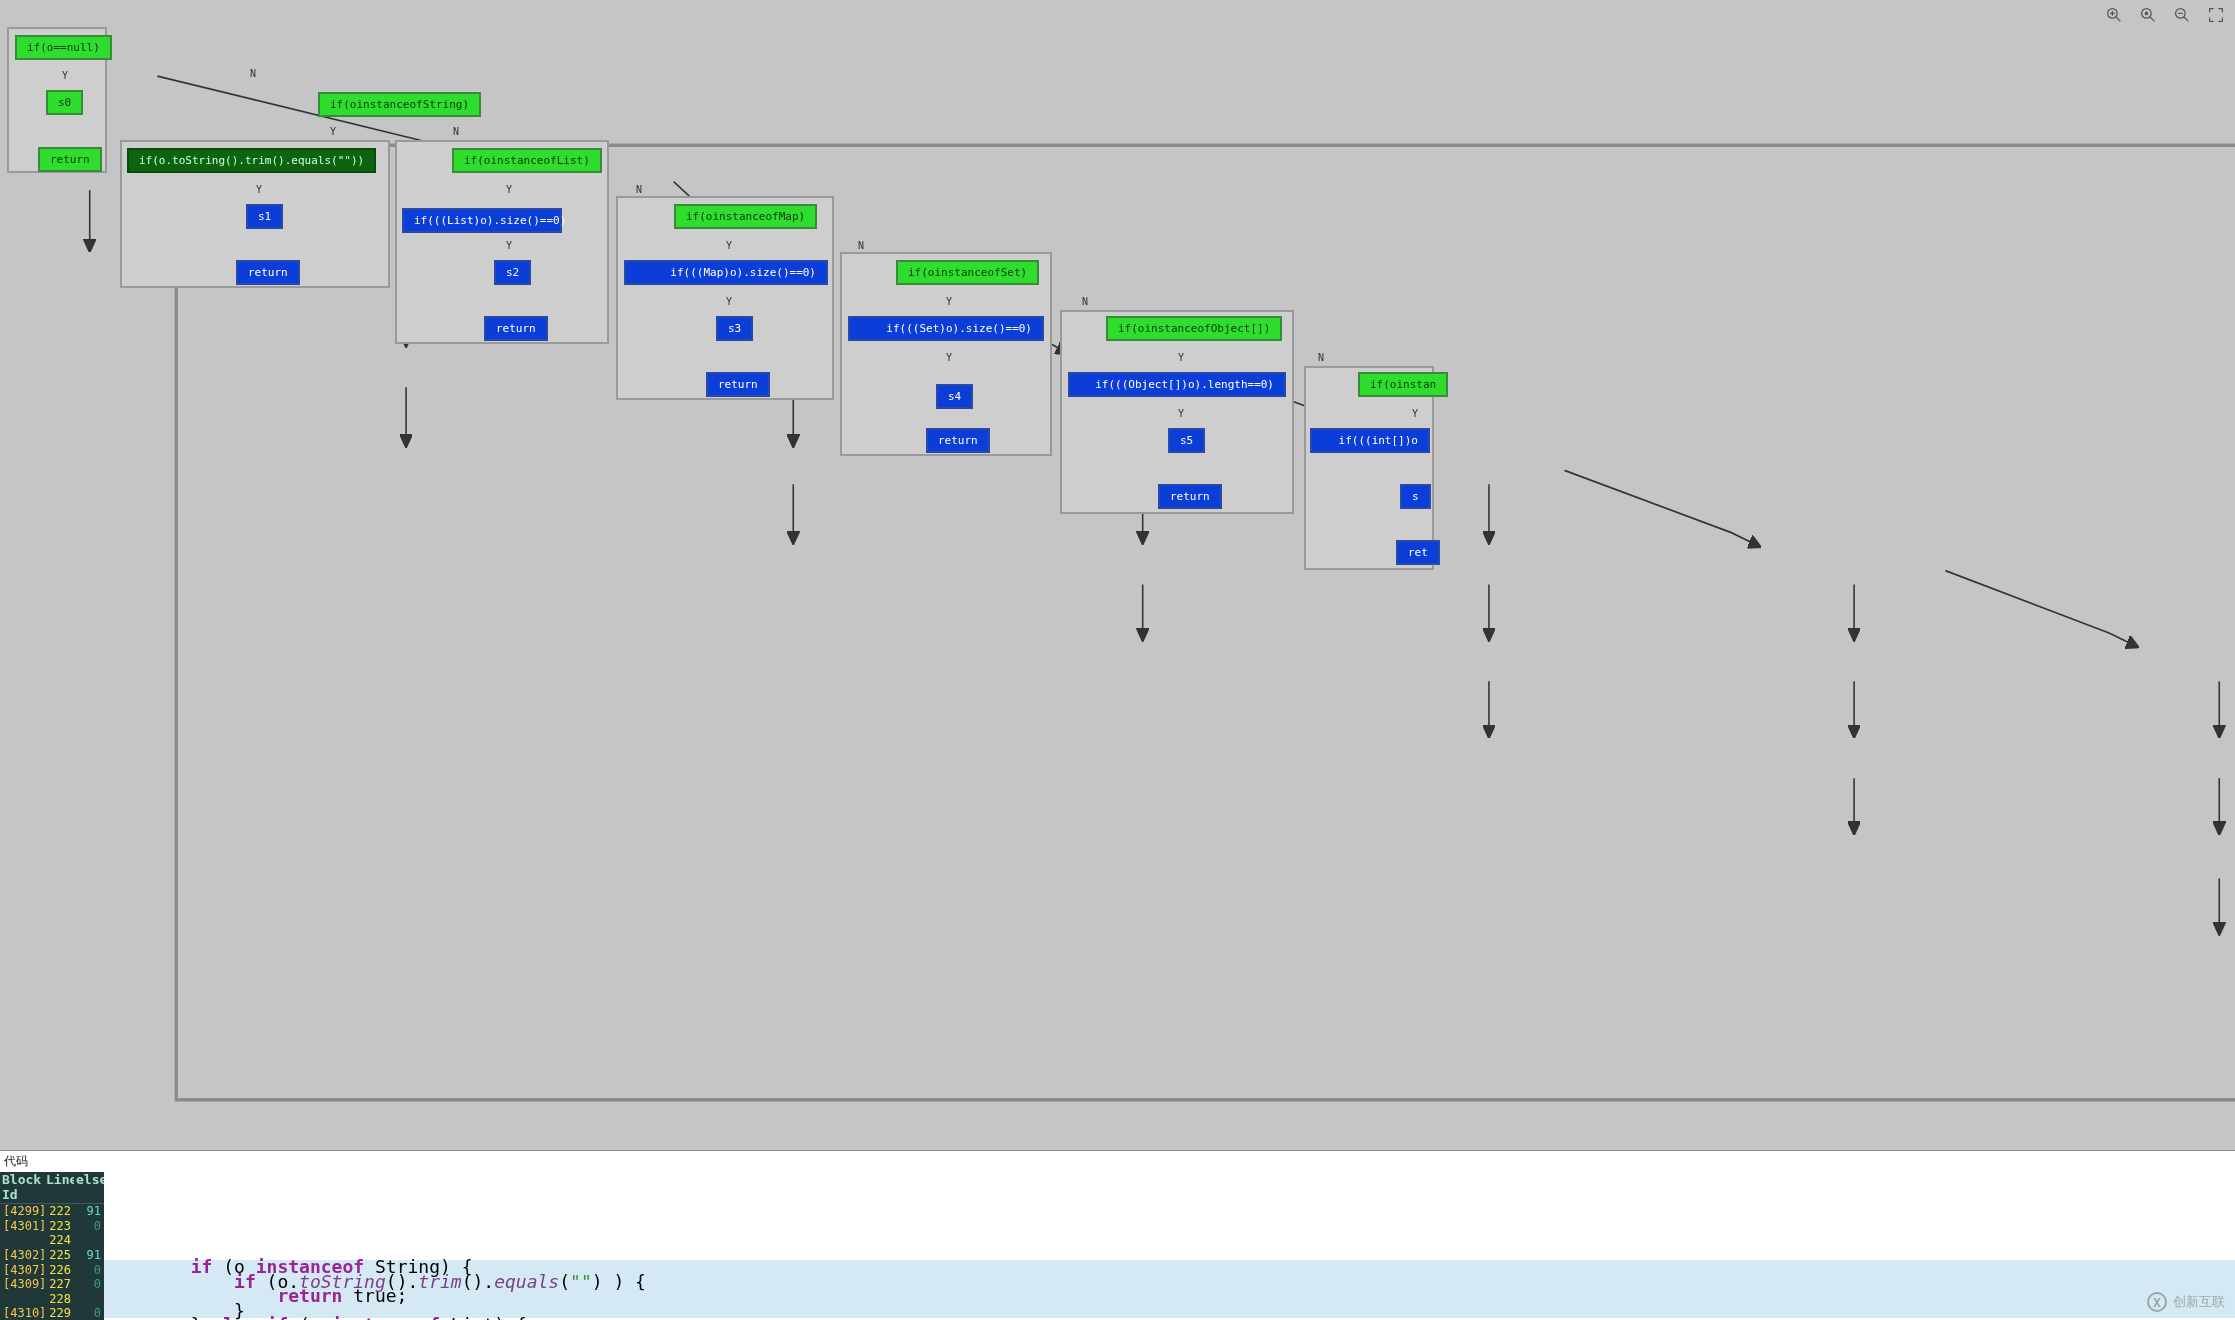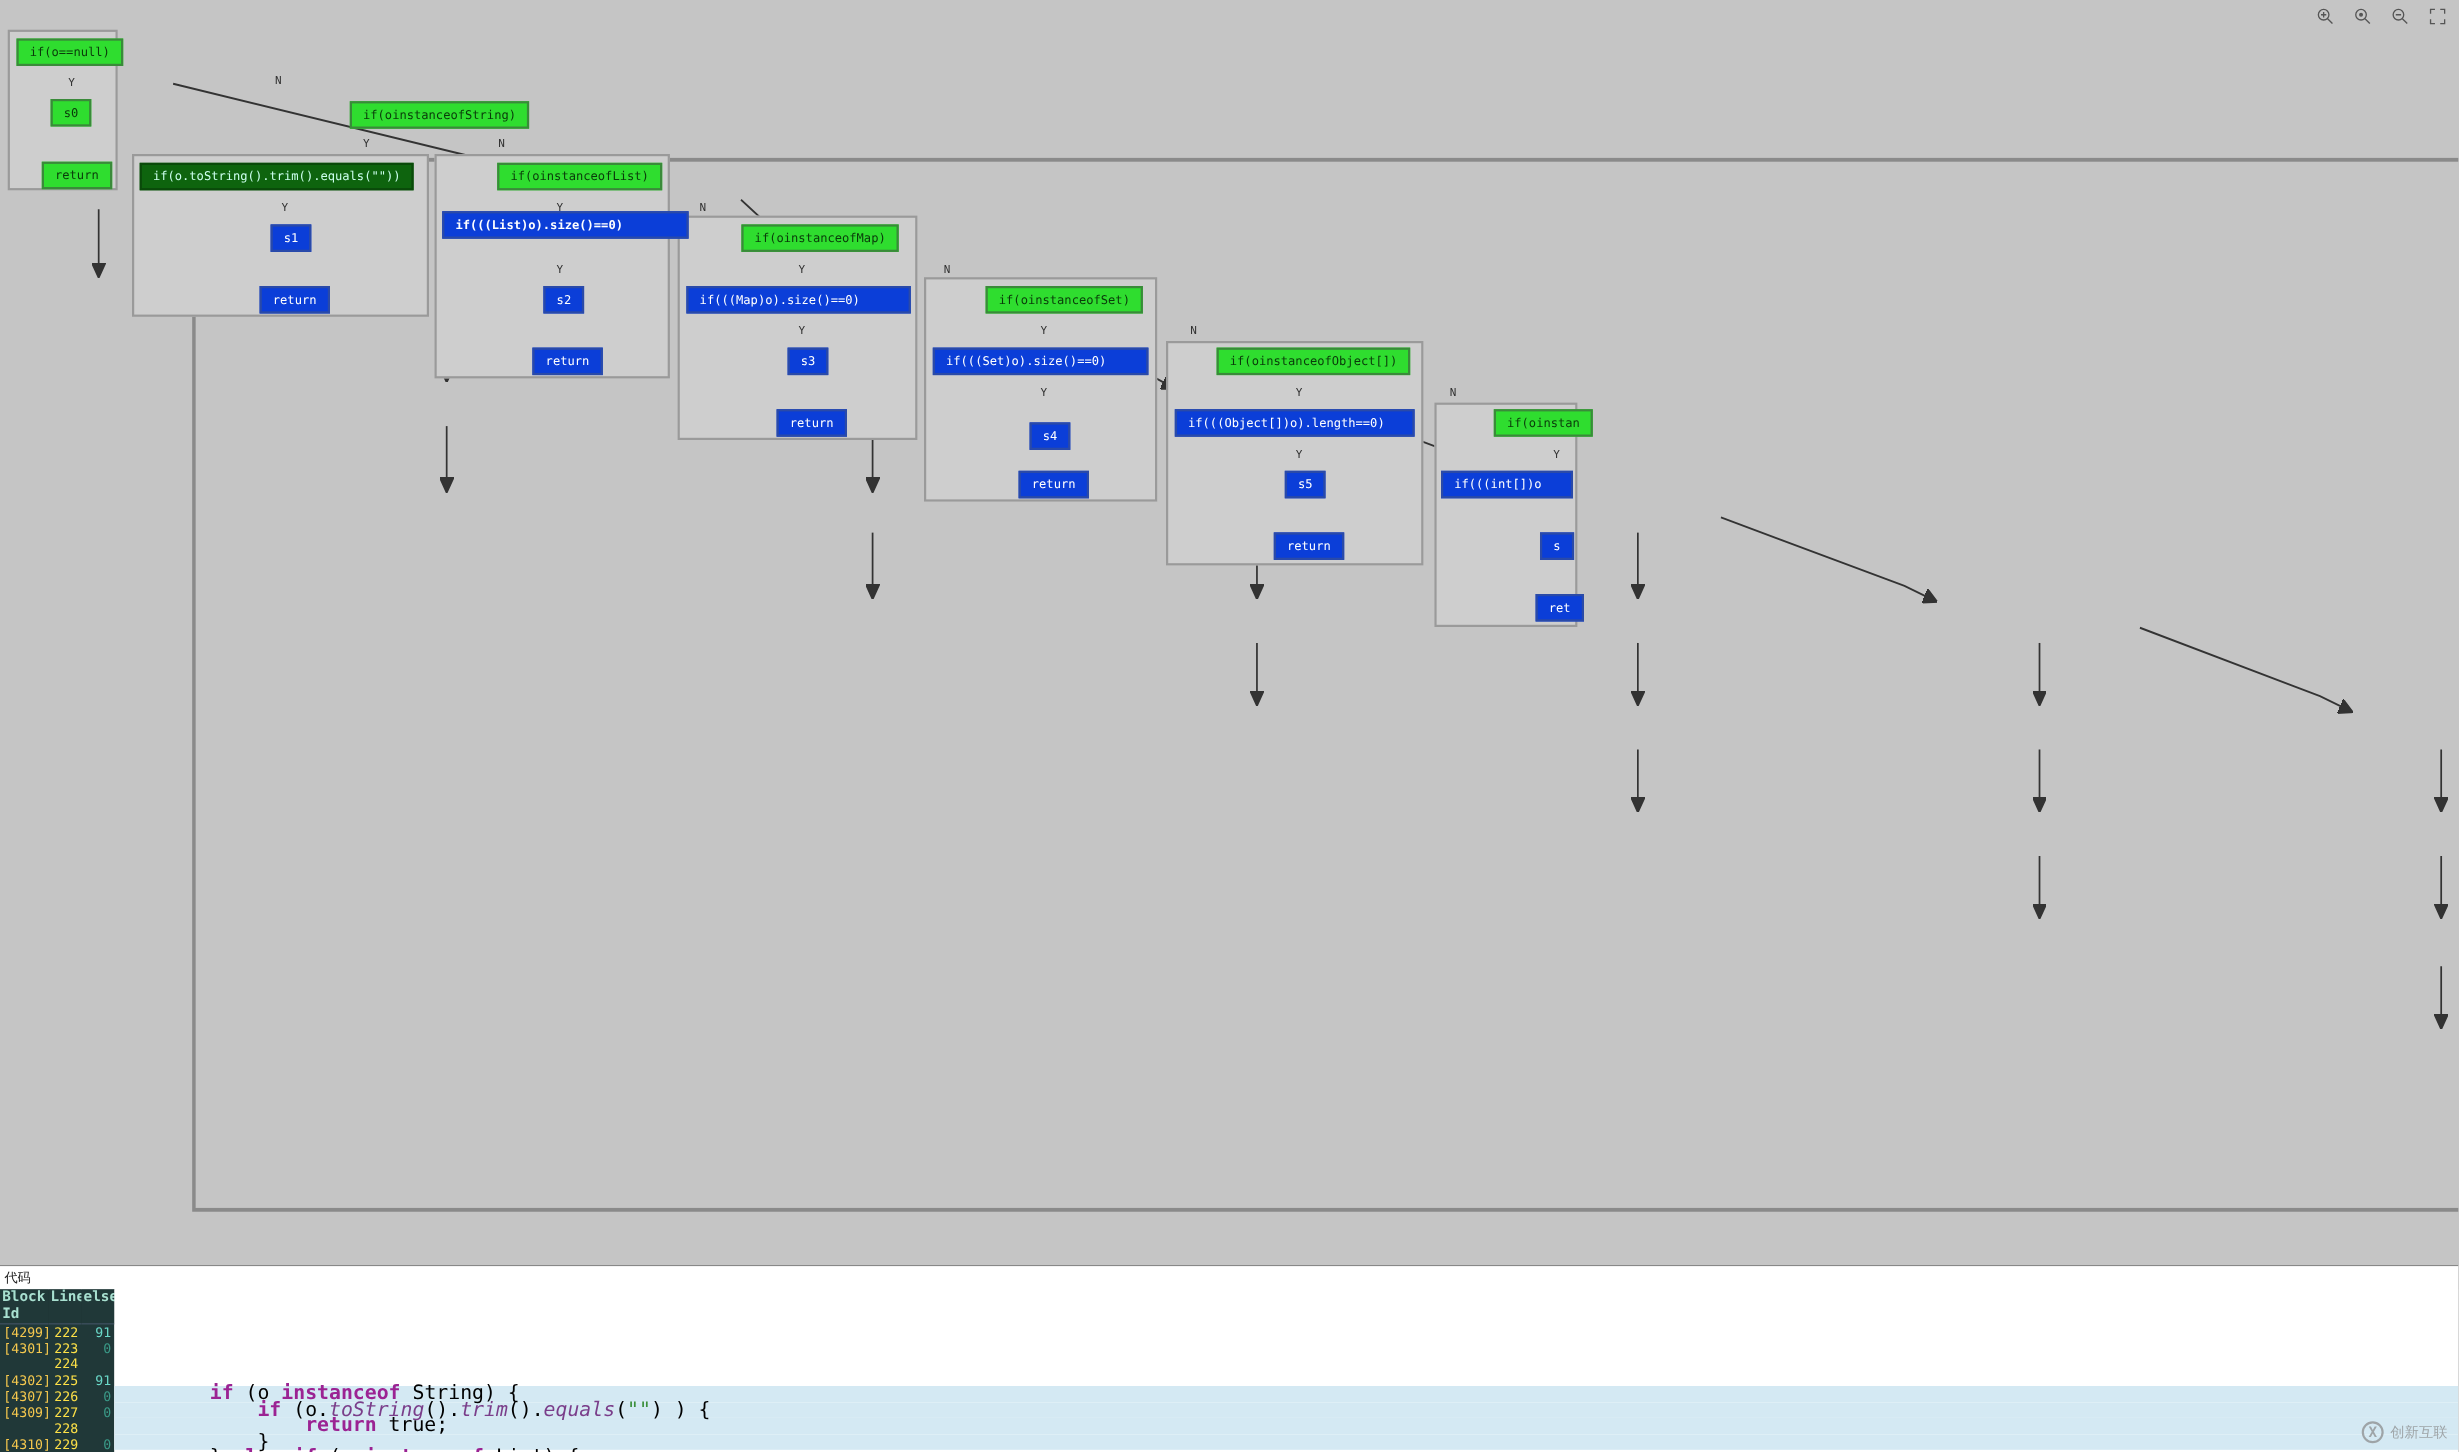--- a/index.html
+++ b/index.html
@@ -3,21 +3,21 @@
 <meta charset="utf-8">
 <style>
 * { box-sizing: border-box; margin: 0; padding: 0; }
 body { font-family: monospace; font-size: 11px; background: #c5c5c5; overflow: hidden; }
 .app { display: flex; flex-direction: column; height: 100vh; }
 .diagram-area { flex: 1; position: relative; background: #c5c5c5; overflow: hidden; }
 .toolbar { position: absolute; top: 6px; right: 10px; display: flex; gap: 16px; z-index: 100; }
 .toolbar .icon { width: 18px; height: 18px; cursor: pointer; display: flex; align-items: center; justify-content: center; }
 .toolbar svg { width: 16px; height: 16px; stroke: #555; stroke-width: 1.5; fill: none; }
 
-.node { position: absolute; border: 2px solid; padding: 4px 10px; font-family: monospace; font-size: 11px; text-align: left; white-space: nowrap; }
+.node { position: absolute; border: 2px solid; padding: 4px 10px; font-family: monospace; font-size: 11px; text-align: right; white-space: nowrap; }
 .node.green { background: #2fdd2f; border-color: #3a8a3a; color: #0a3a0a; }
 .node.darkgreen { background: #0e640e; border-color: #0a4a0a; color: #cfe; }
 .node.blue { background: #0b3ed8; border-color: #2a4aa8; color: #fff; }
 
 .group { position: absolute; border: 2px solid #9a9a9a; background: #cecece; }
 
 .edge-label { position: absolute; font-family: monospace; font-size: 10px; color: #333; }
 
 svg.edges { position: absolute; top: 0; left: 0; width: 100%; height: 100%; pointer-events: none; }
 svg.edges line, svg.edges path { stroke: #333; stroke-width: 1; fill: none; }
@@ -133,21 +133,21 @@
     <div class="node green" style="left:15px; top:35px;">if(o==null)</div>
     <div class="node green" style="left:46px; top:90px;">s0</div>
     <div class="node green" style="left:38px; top:147px;">return</div>
 
     <div class="node green" style="left:318px; top:92px;">if(oinstanceofString)</div>
     <div class="node darkgreen" style="left:127px; top:148px;">if(o.toString().trim().equals(""))</div>
     <div class="node blue" style="left:246px; top:204px;">s1</div>
     <div class="node blue" style="left:236px; top:260px;">return</div>
 
     <div class="node green" style="left:452px; top:148px;">if(oinstanceofList)</div>
-    <div class="node blue" style="left:402px; top:192px; width:224px;font-weight:bold;">if(((List)o).size()==0)</div>
+    <div class="node blue" style="left:402px; top:208px; width:160px;">if(((List)o).size()==0)</div>
     <div class="node blue" style="left:494px; top:260px;">s2</div>
     <div class="node blue" style="left:484px; top:316px;">return</div>
 
     <div class="node green" style="left:674px; top:204px;">if(oinstanceofMap)</div>
     <div class="node blue" style="left:624px; top:260px; width:204px;">if(((Map)o).size()==0)</div>
     <div class="node blue" style="left:716px; top:316px;">s3</div>
     <div class="node blue" style="left:706px; top:372px;">return</div>
 
     <div class="node green" style="left:896px; top:260px;">if(oinstanceofSet)</div>
     <div class="node blue" style="left:848px; top:316px; width:196px;">if(((Set)o).size()==0)</div>

